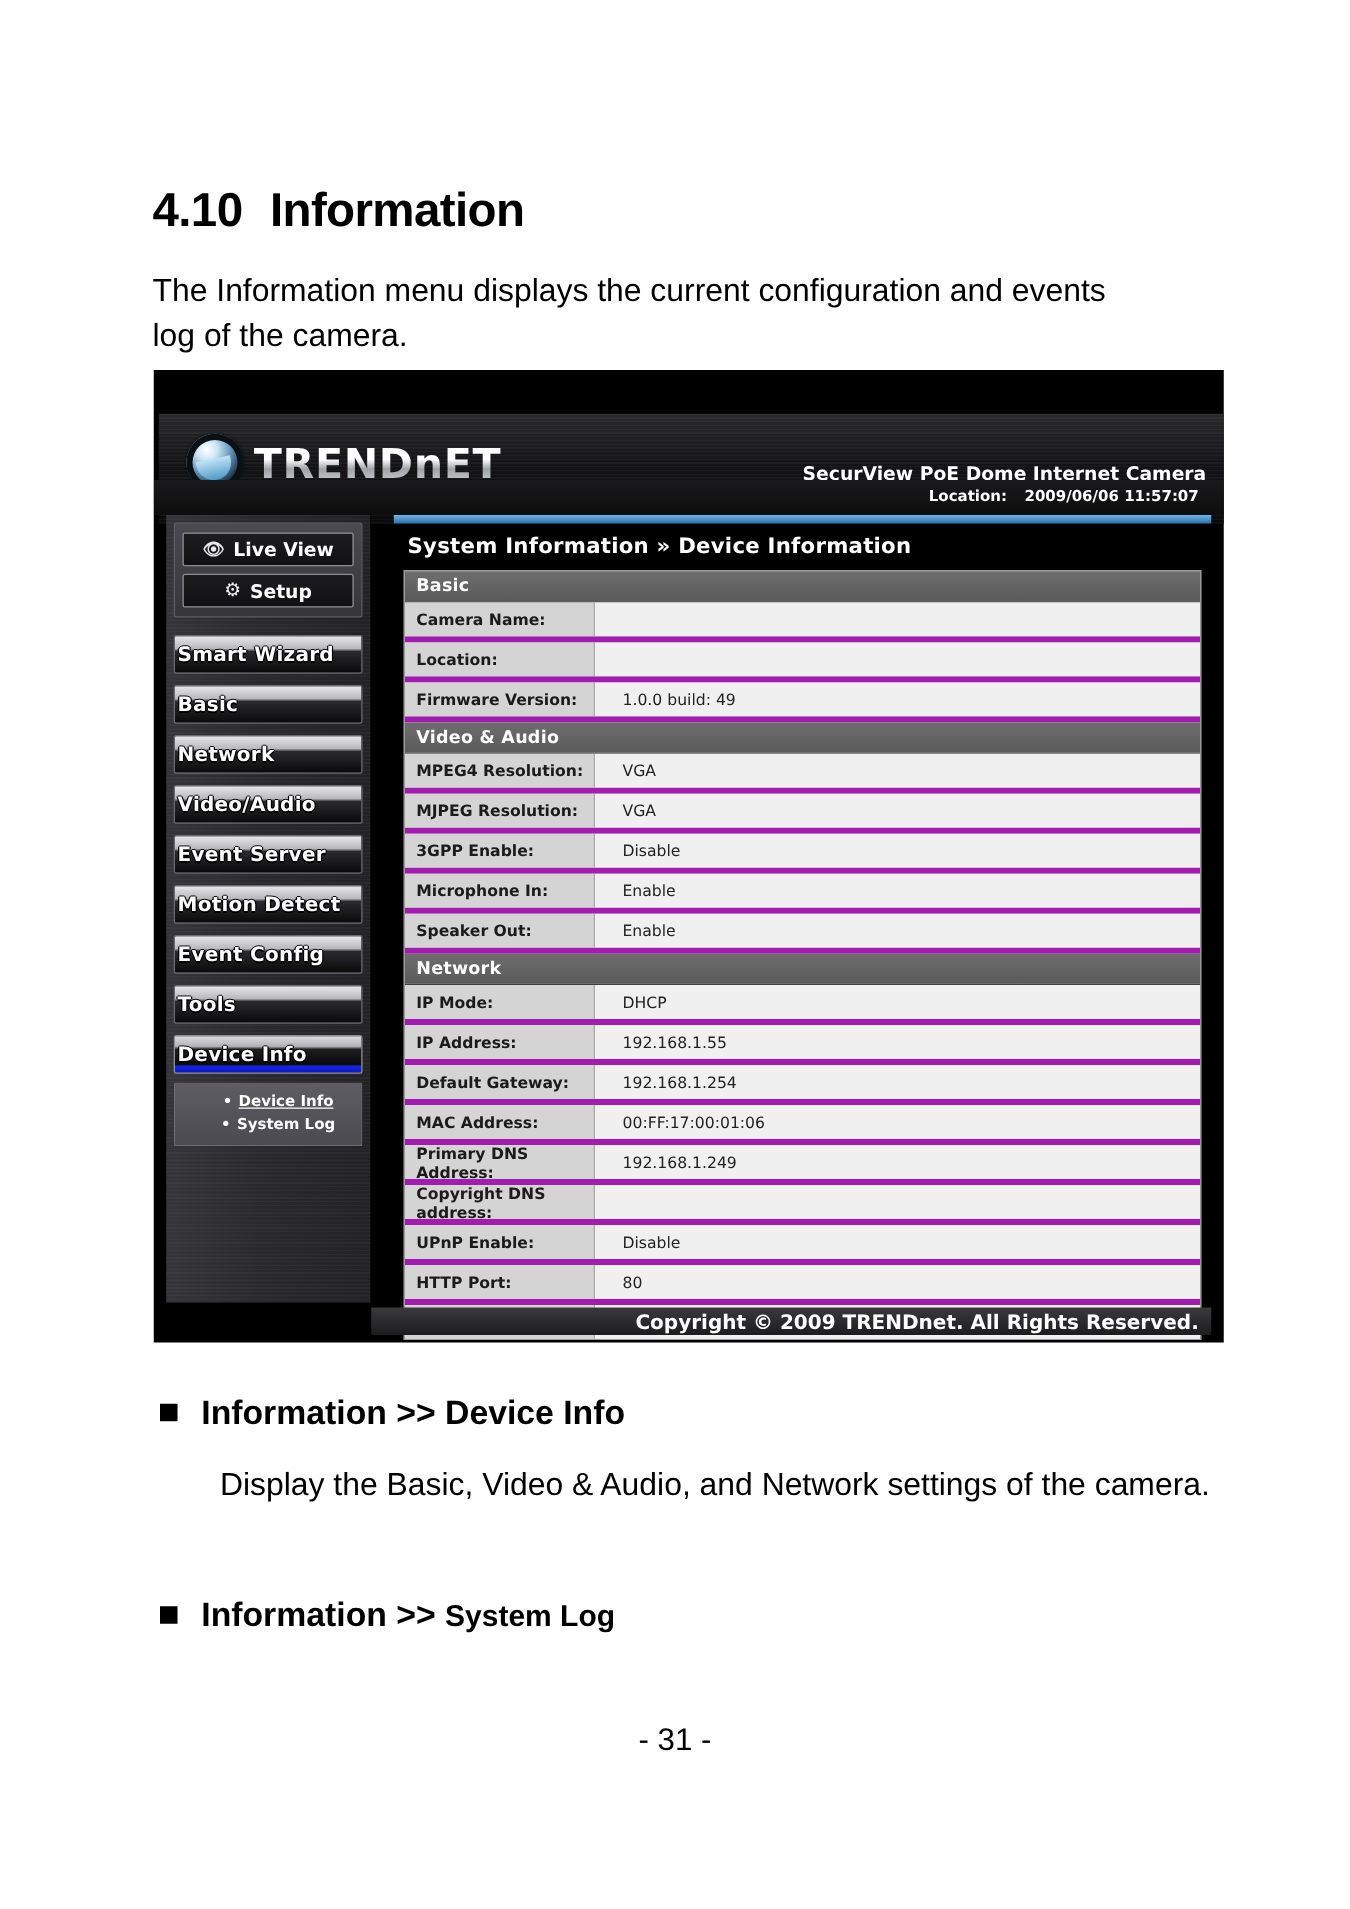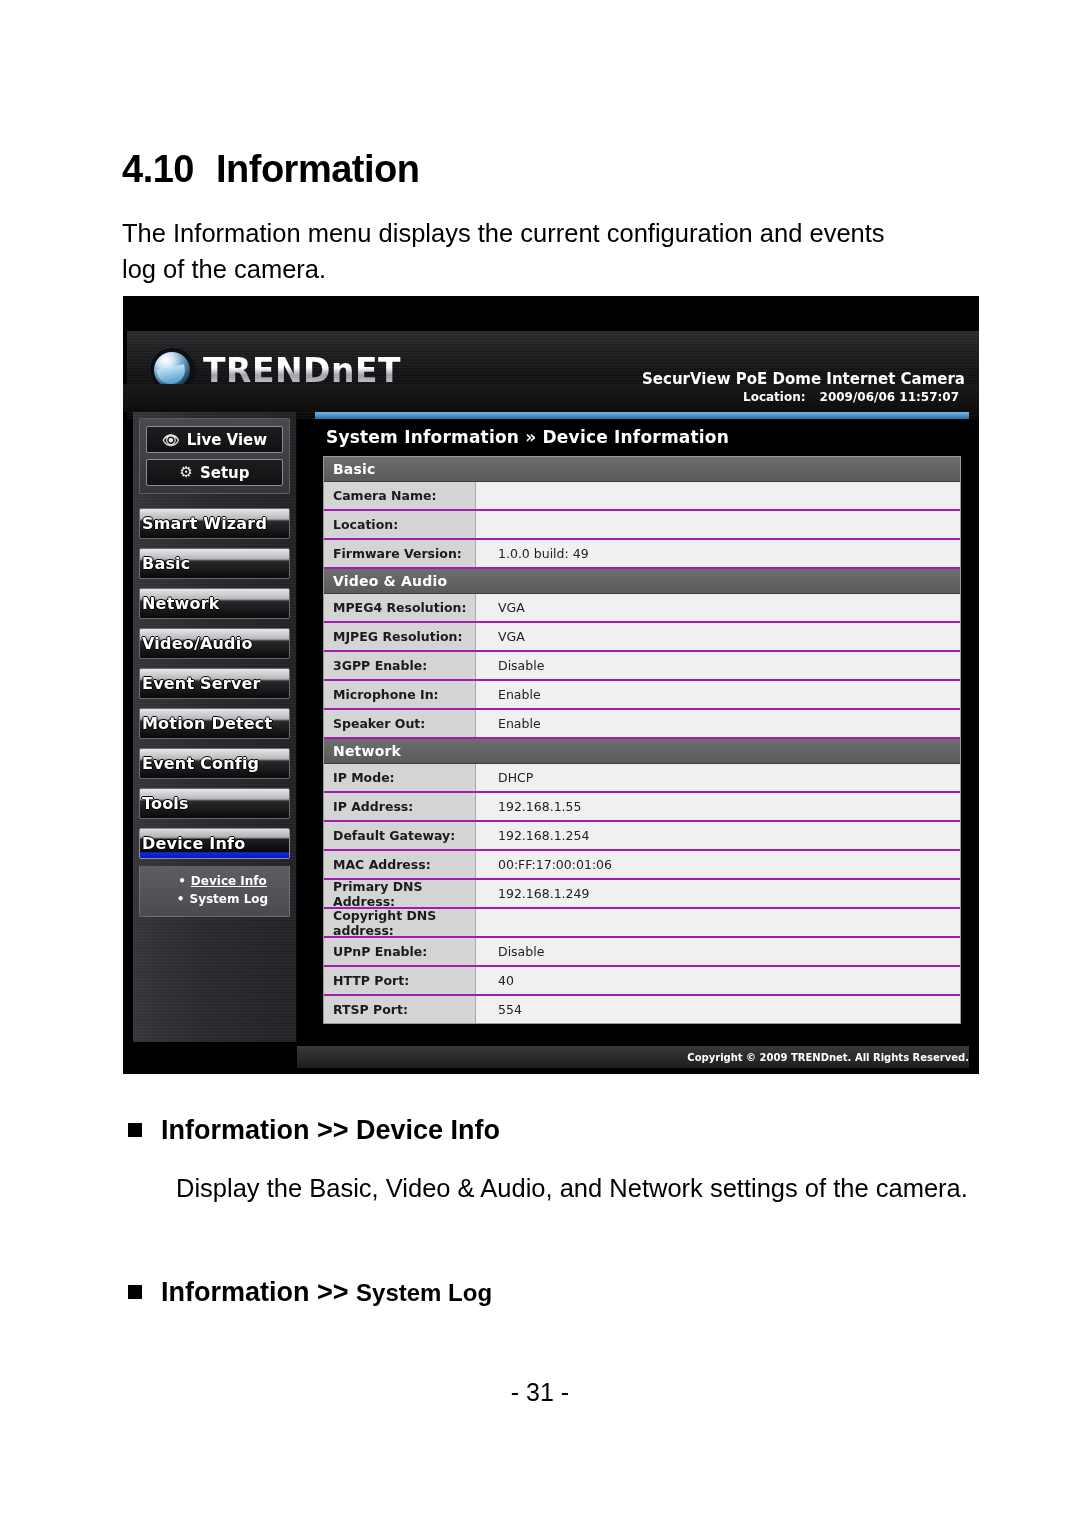--- a/index.html
+++ b/index.html
@@ -212,21 +212,21 @@
     font-size: 14px; font-weight: bold;
     font-family: "DejaVu Sans", sans-serif;
     display: flex; align-items: center;
     padding-left: 9px;
     border-bottom: 1px solid #3d3d3d;
     letter-spacing: 0.2px;
   }
   .row {
     display: flex;
     height: 27px;
-    border-bottom: 2px solid #a21caf;
+    border-bottom: 5px solid #a21caf;
   }
   .row:last-child { border-bottom: none; }
   .row .lab {
     width: 152px; flex: none;
     background: #d4d4d4;
     border-right: 1px solid #a8a8a8;
     display: flex; align-items: center;
     padding-left: 9px;
     font-size: 12.5px;
     font-weight: bold;
@@ -243,21 +243,22 @@
     font-family: "DejaVu Sans", sans-serif;
     color: #222;
     box-sizing: border-box;
   }
 
   .ui-footer {
     position: absolute; left: 174px; right: 10px;
     bottom: 6px; height: 22px;
     background: linear-gradient(to bottom, #3a3a3c, #1d1d1f);
     display: flex; align-items: center; justify-content: flex-end;
-    color: #ffffff; font-size: 10px; font-weight: bold;
+    padding-right: 10px;
+    color: #ffffff; font-size: 16px; font-weight: bold;
     font-family: "DejaVu Sans", sans-serif;
   }
 
   
   .bullet-head {
     position: absolute;
     left: 128px;
     font-size: 27px; font-weight: bold;
     white-space: nowrap;
     display: flex; align-items: baseline; gap: 19px;
@@ -437,21 +438,21 @@
         <div class="row">
           <div class="lab">Copyright DNS address:</div>
           <div class="val"></div>
         </div>
         <div class="row">
           <div class="lab">UPnP Enable:</div>
           <div class="val">Disable</div>
         </div>
         <div class="row">
           <div class="lab">HTTP Port:</div>
-          <div class="val">40</div>
+          <div class="val">80</div>
         </div>
         <div class="row">
           <div class="lab">RTSP Port:</div>
           <div class="val">554</div>
         </div>
 
       </div>
     </div>
 
     <div class="ui-footer">Copyright © 2009 TRENDnet. All Rights Reserved.</div>

